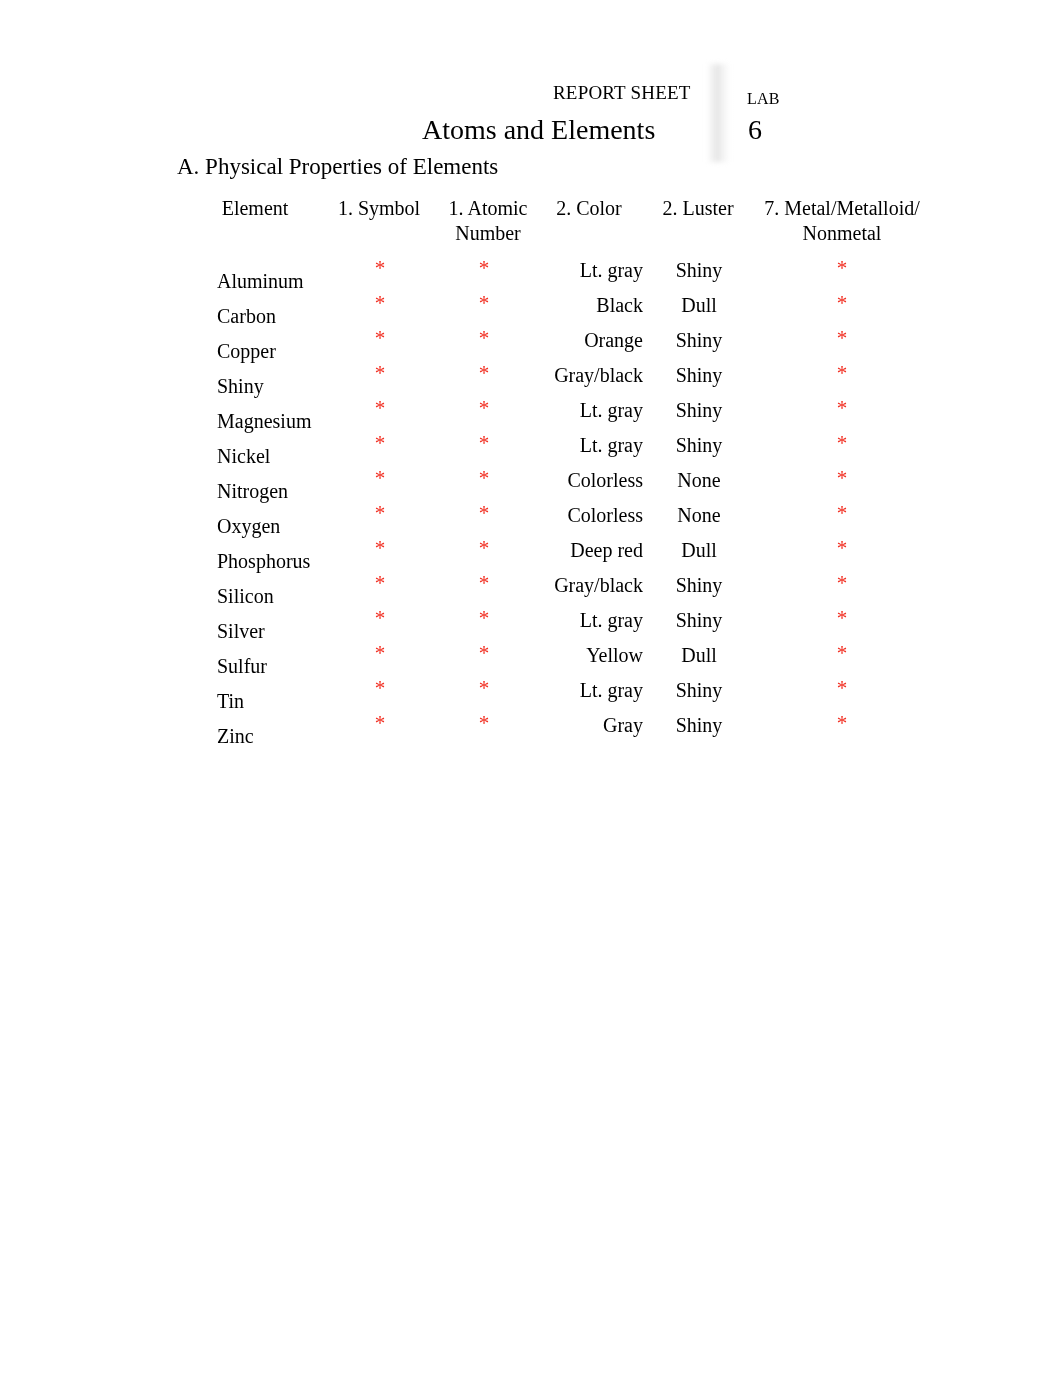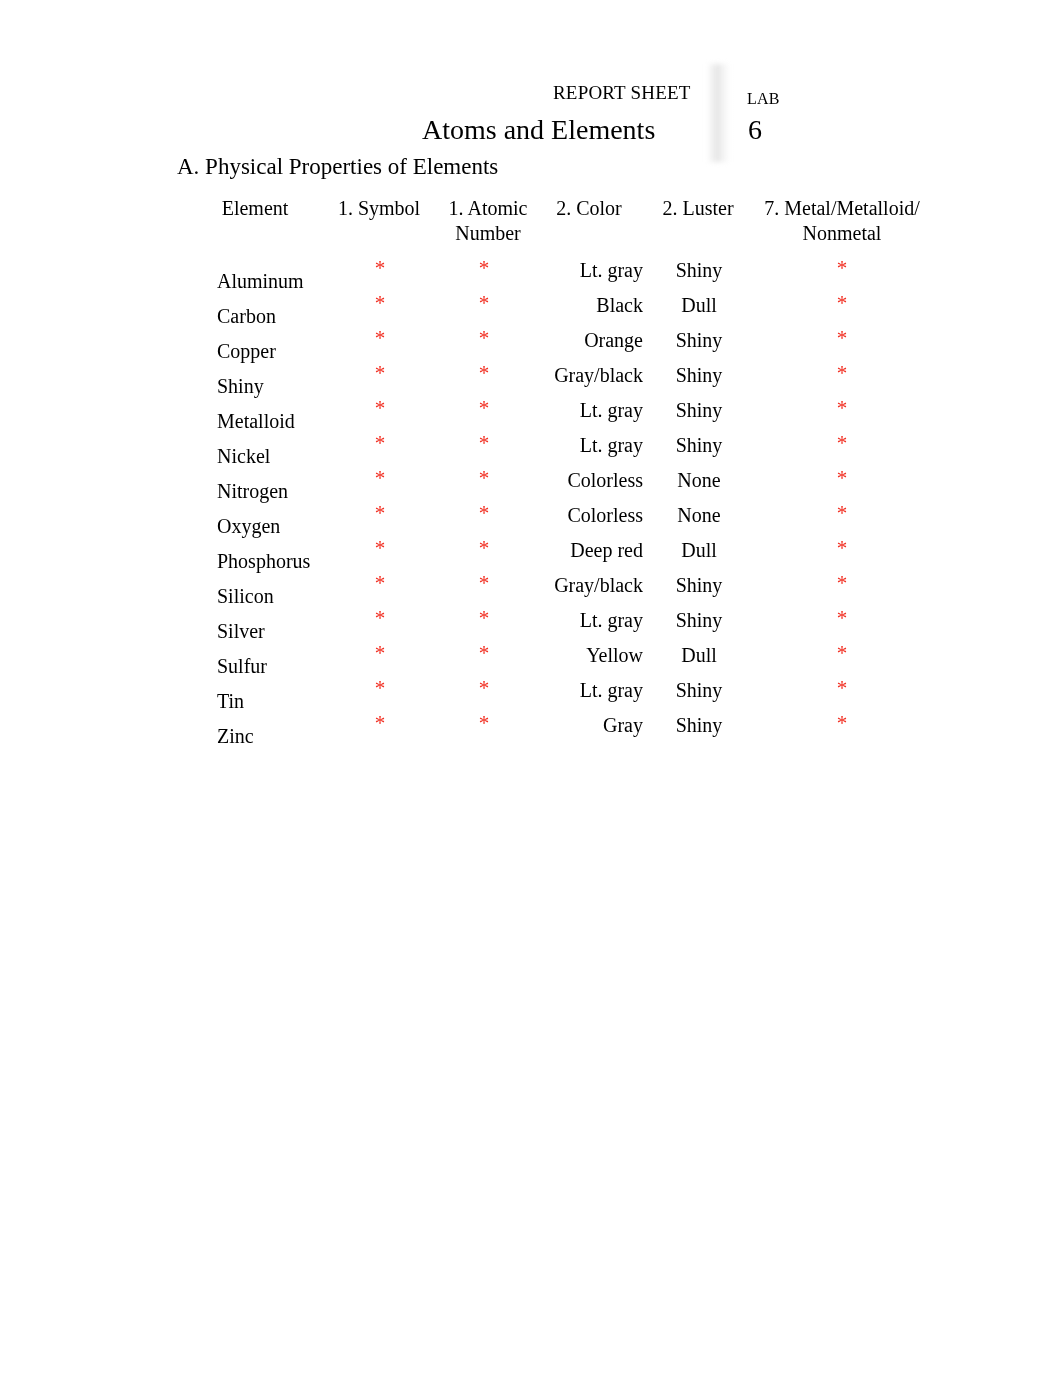--- a/index.html
+++ b/index.html
@@ -197,21 +197,21 @@
         </div>
         <div class="data-row">
           <div class="cell element-name">Shiny</div>
           <div class="cell c1 star">*</div>
           <div class="cell c2 star">*</div>
           <div class="cell c3">Gray/black</div>
           <div class="cell c4">Shiny</div>
           <div class="cell c5 star">*</div>
         </div>
         <div class="data-row">
-          <div class="cell element-name">Metalloid</div>
+          <div class="cell element-name">Magnesium</div>
           <div class="cell c1 star">*</div>
           <div class="cell c2 star">*</div>
           <div class="cell c3">Lt. gray</div>
           <div class="cell c4">Shiny</div>
           <div class="cell c5 star">*</div>
         </div>
         <div class="data-row">
           <div class="cell element-name">Nickel</div>
           <div class="cell c1 star">*</div>
           <div class="cell c2 star">*</div>

